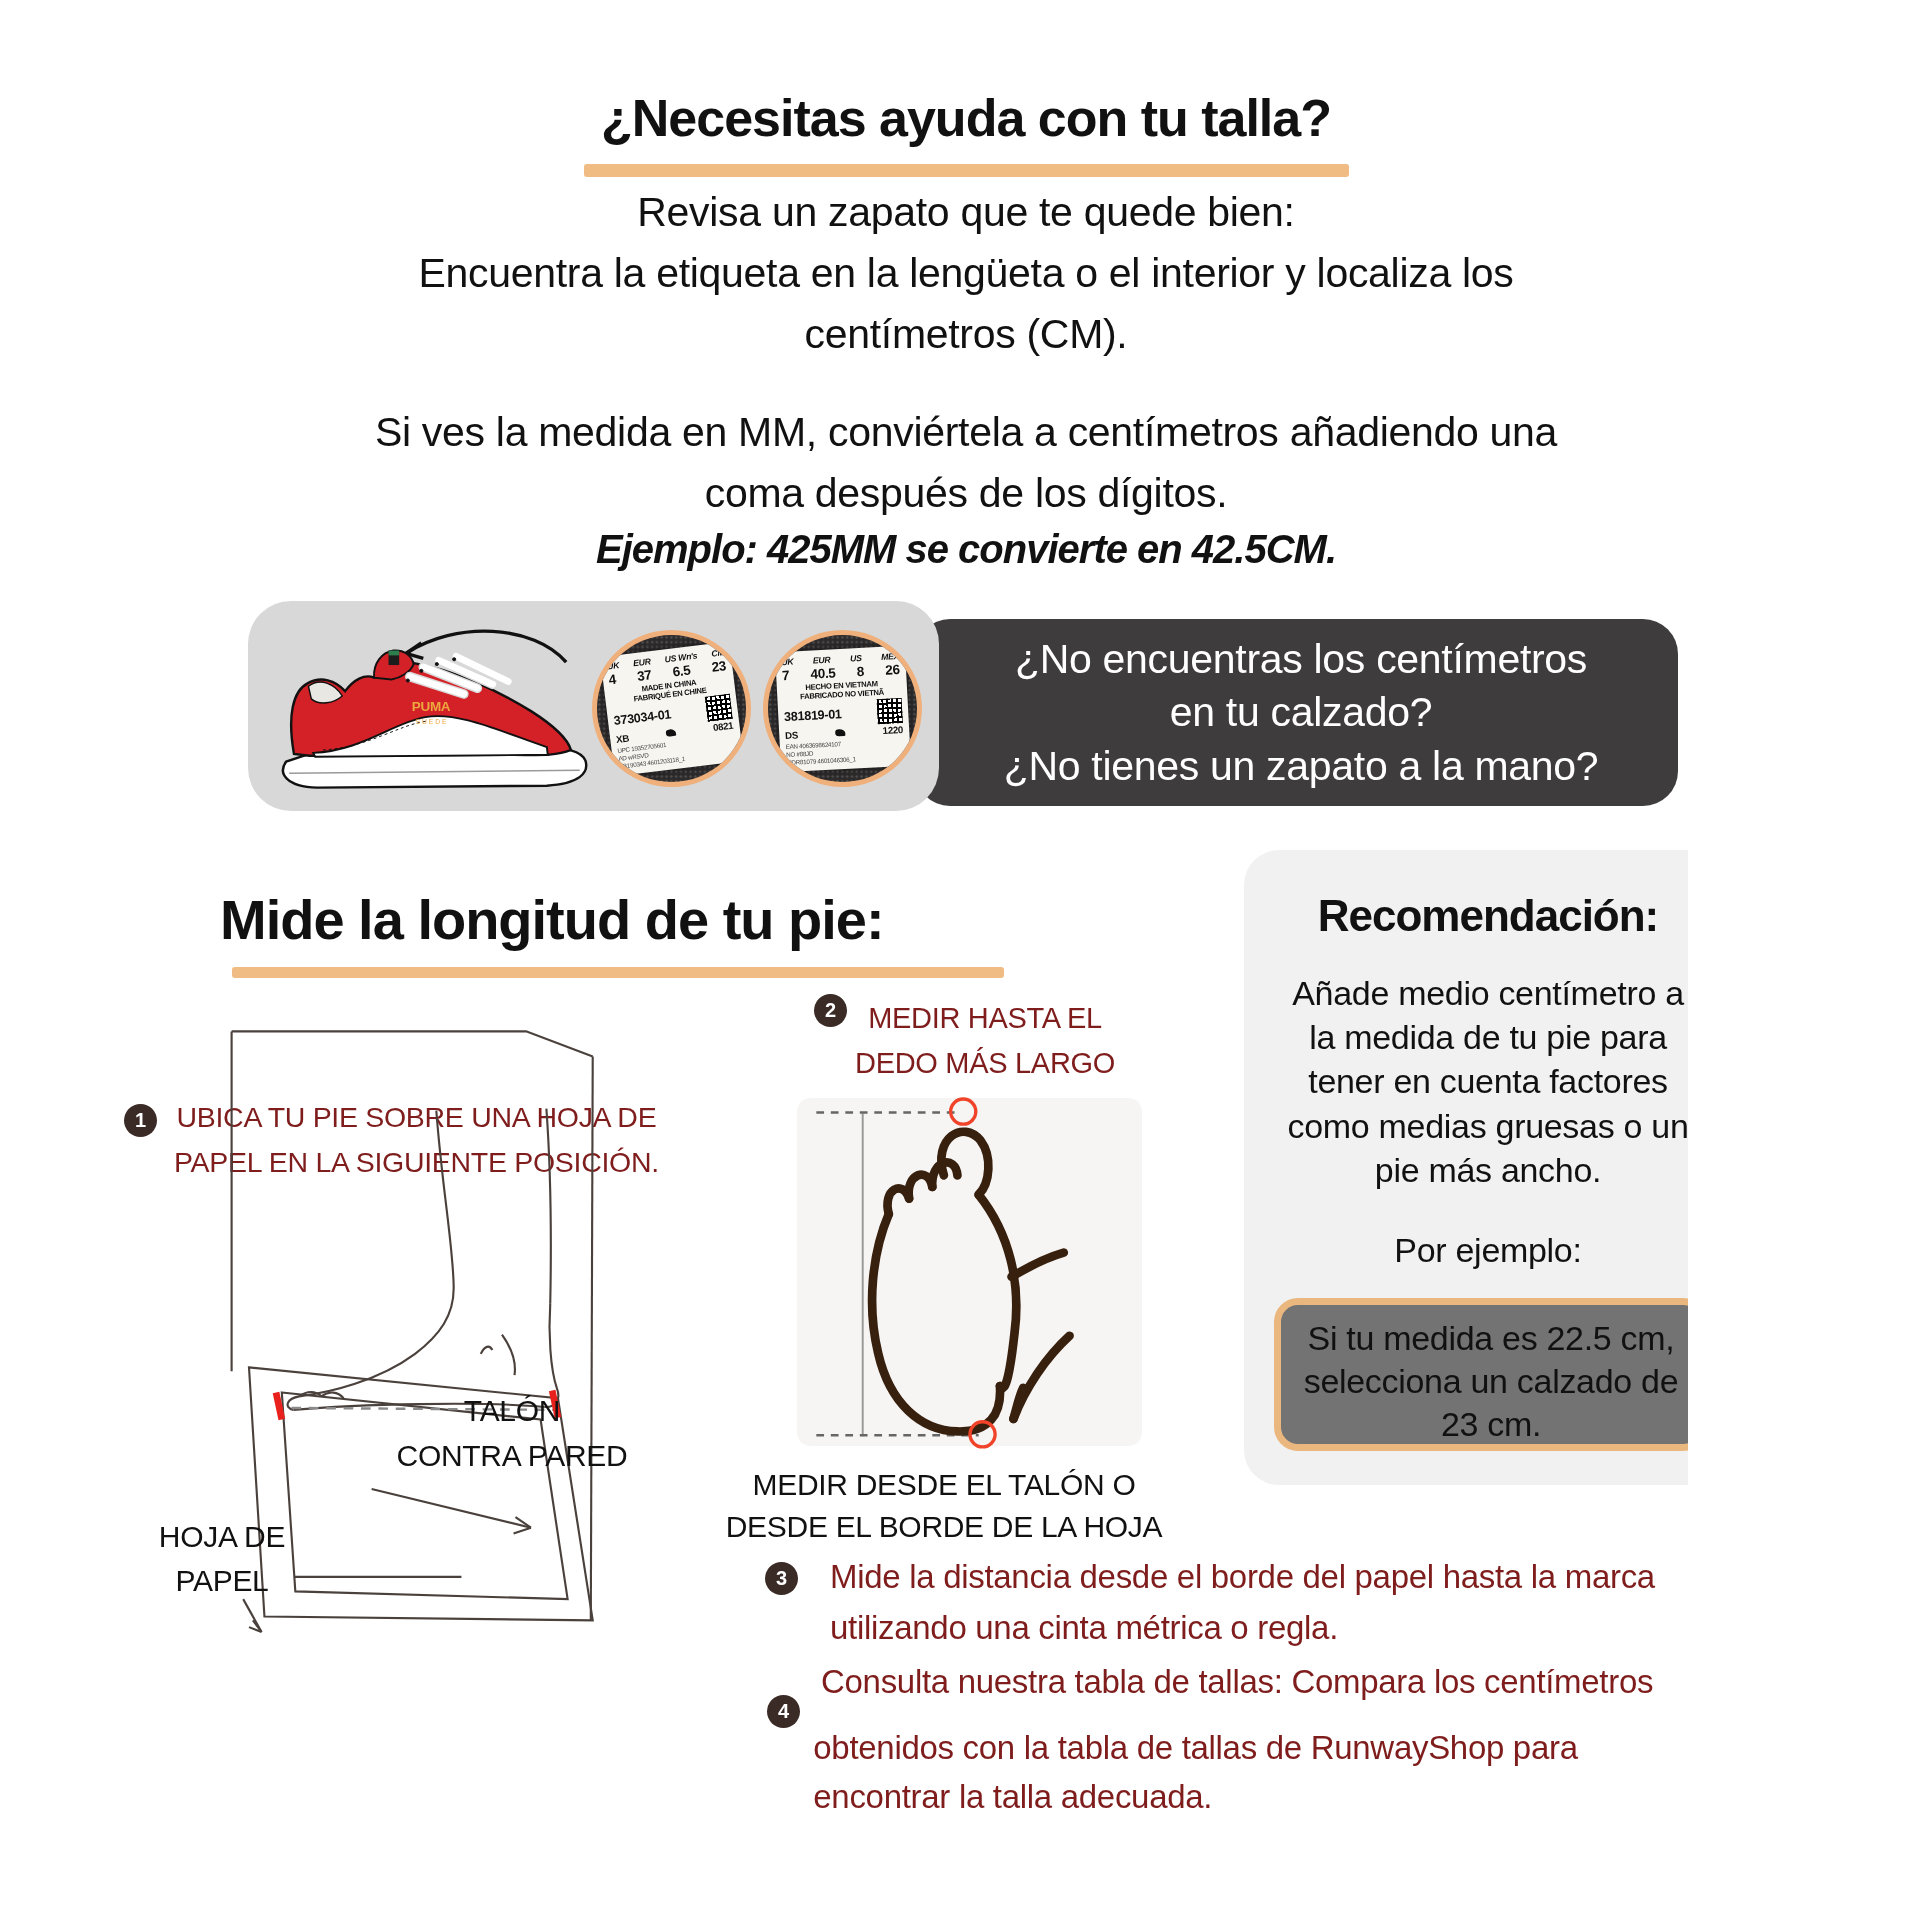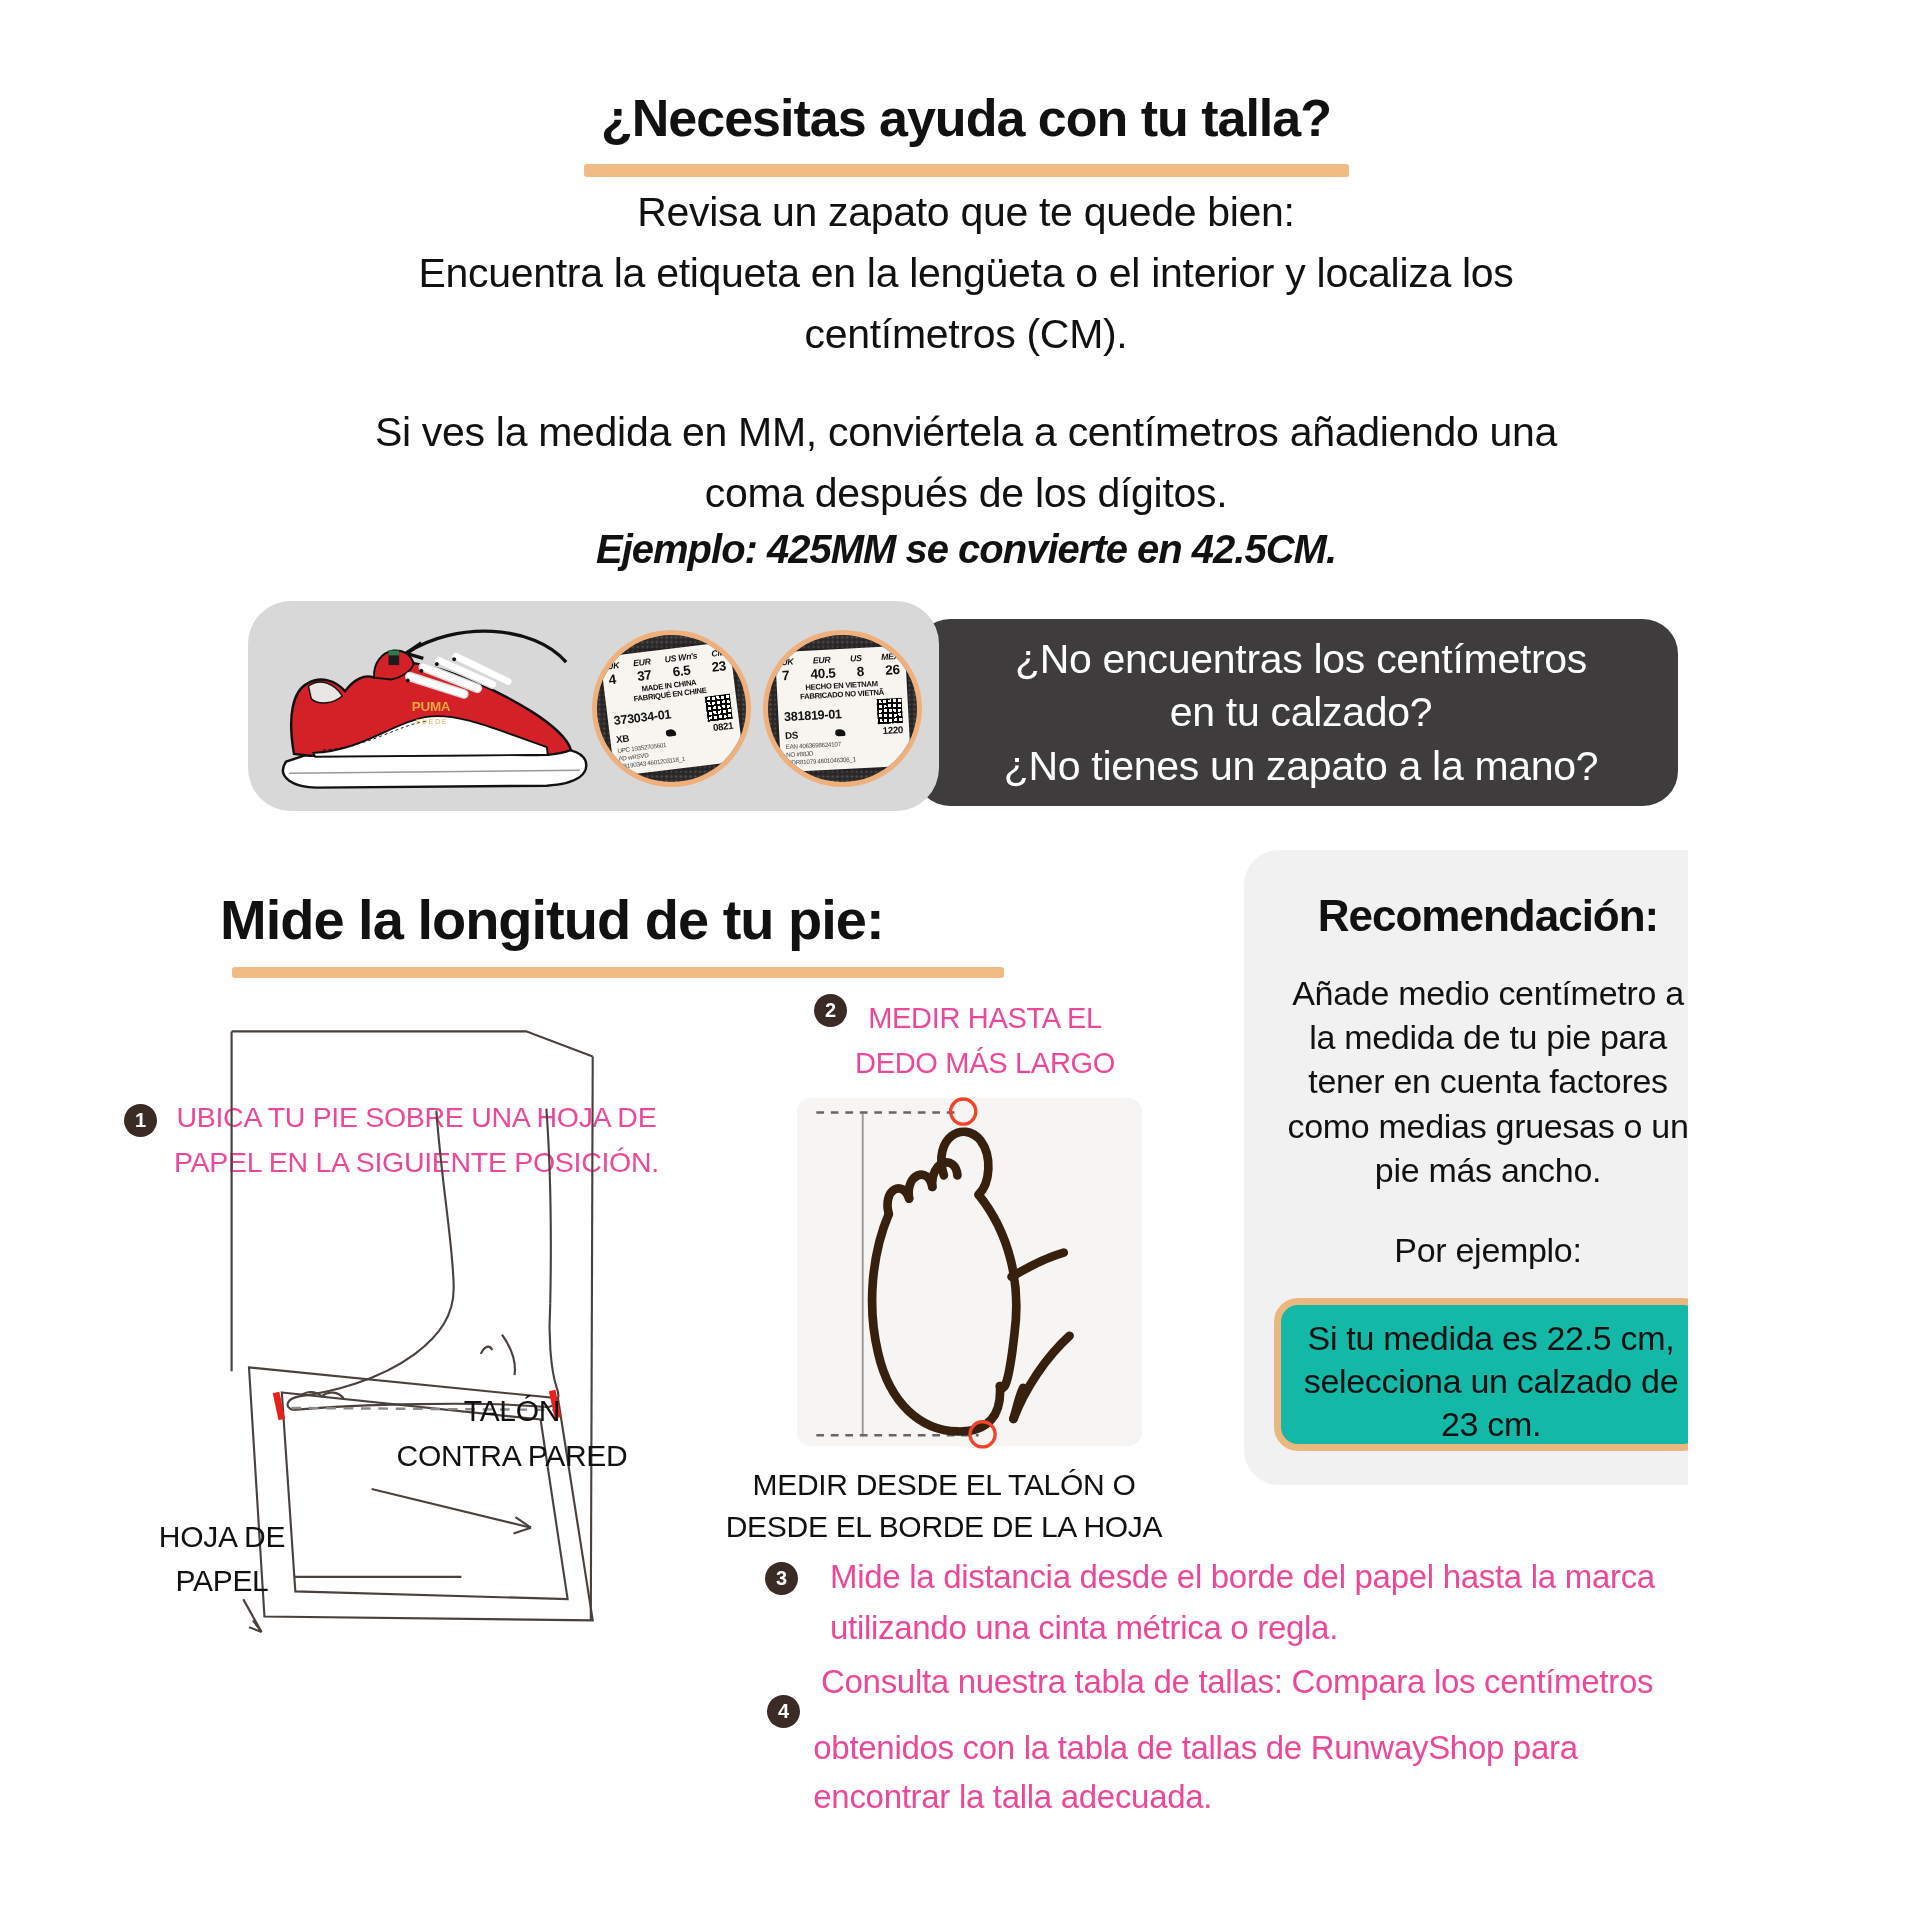--- a/index.html
+++ b/index.html
@@ -6,41 +6,41 @@
   #stage{position:relative;width:1688px;height:1931px;background:#fff;overflow:hidden;
          font-family:"Liberation Sans",sans-serif;color:#111;letter-spacing:-0.3px;}
   .t{position:absolute;white-space:nowrap;line-height:1.15;}
   .ctr{transform:translateX(-50%);text-align:center;}
   .b{font-weight:bold;}
   .bar{position:absolute;background:#f0bc84;border-radius:2.9px;}
   .graybox{position:absolute;left:248px;top:601px;width:691px;height:210px;background:#d8d8d8;border-radius:43px;z-index:2;}
   .darkbox{position:absolute;left:915px;top:619px;width:763px;height:187px;background:#3e3c3d;border-radius:35px;z-index:1;}
   .darkbox .t{color:#fff;}
   .panel{position:absolute;left:1244px;top:850px;width:489px;height:635px;background:#f2f1f1;border-radius:35px;}
-  .exbox{position:absolute;left:1274px;top:1298px;width:419px;height:139px;background:#14b8a6;border:7.7px solid #eab77e;border-radius:24px;}
+  .exbox{position:absolute;left:1274px;top:1298px;width:419px;height:139px;background:#737373;border:7.7px solid #eab77e;border-radius:24px;}
   .footpanel{position:absolute;left:797px;top:1098px;width:345px;height:348px;background:#f6f5f3;border-radius:13.5px;}
   .badge{position:absolute;width:33px;height:33px;border-radius:50%;background:#3a2b26;color:#fff;
          display:flex;align-items:center;justify-content:center;font-size:20px;font-weight:bold;z-index:5;}
   .oval{position:absolute;border:5.8px solid #efb07b;border-radius:50%;background-color:#2d2a2b;
         background-image:radial-gradient(#4d4a4a 1.2px, transparent 1.4px);background-size:4.8px 4.8px;
         display:flex;align-items:center;justify-content:center;overflow:hidden;z-index:3;}
   .tag{background:#f7f5f0;color:#111;border-radius:3.9px;width:118px;padding:4.8px 5.8px;box-shadow:0 0 7.7px rgba(0,0,0,.6);}
   .tag .hdr{display:flex;justify-content:space-between;font-size:8.7px;font-style:italic;font-weight:bold;}
   .tag .val{display:flex;justify-content:space-between;font-size:13.5px;font-weight:bold;margin-top:1px;}
   .tag .org{text-align:center;font-size:7.7px;font-weight:bold;line-height:1.15;margin-top:1.9px;}
   .tag .skurow{display:flex;align-items:center;justify-content:space-between;margin-top:1.9px;}
   .tag .sku{font-size:12.6px;font-weight:bold;}
   .qr{width:25px;height:25px;background:
       repeating-linear-gradient(90deg,#000 0 1.9px,transparent 1.9px 4.8px),
       repeating-linear-gradient(0deg,#000 0 1.9px,#fff 1.9px 4.8px);}
   .tag .coderow{display:flex;justify-content:space-between;align-items:center;font-size:9.7px;font-weight:bold;margin-top:1px;}
   .cat{width:9.7px;height:6.8px;background:#111;border-radius:60% 90% 20% 60%;}
   .tag .micro{font-size:6.3px;color:#444;line-height:1.25;margin-top:1.9px;}
   svg{position:absolute;overflow:visible;}
-  .steptext{position:absolute;color:#ec4899;}
+  .steptext{position:absolute;color:#7f1d1d;}
 </style>
 </head>
 <body>
 
 <div id="stage">
 
   <div class="t ctr b" style="left:966px;top:89px;font-size:52px;letter-spacing:-1px">¿Necesitas ayuda con tu talla?</div>
   <div class="bar" style="left:584px;top:164px;width:765px;height:12.6px"></div>
 
   <div class="t ctr" style="left:966px;top:250px;font-size:41px">Encuentra la etiqueta en la lengüeta o el interior y localiza los</div>

